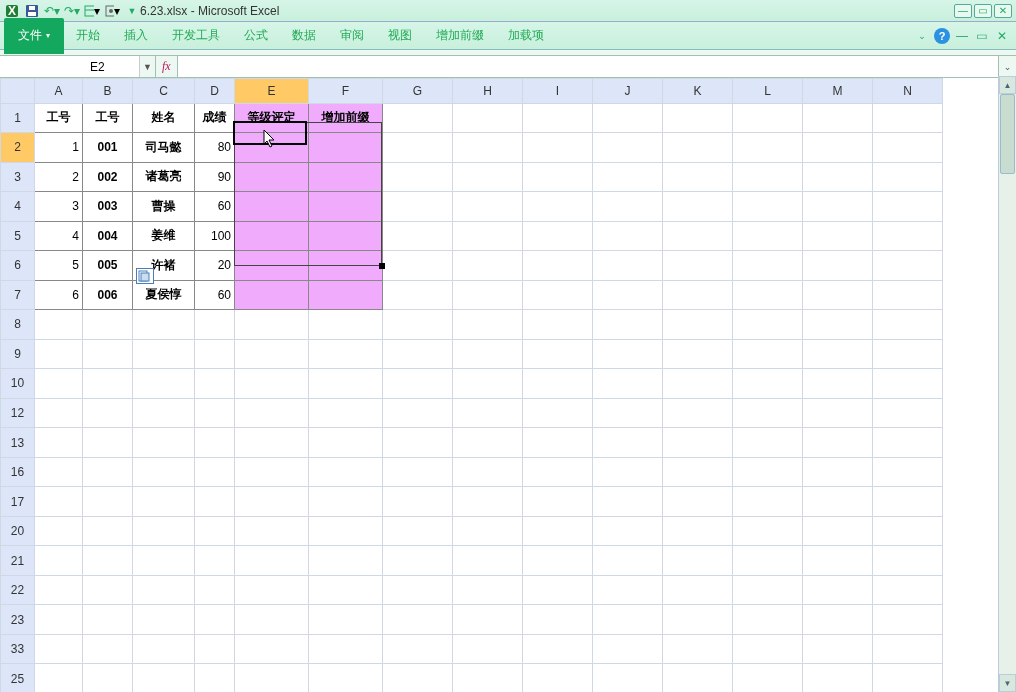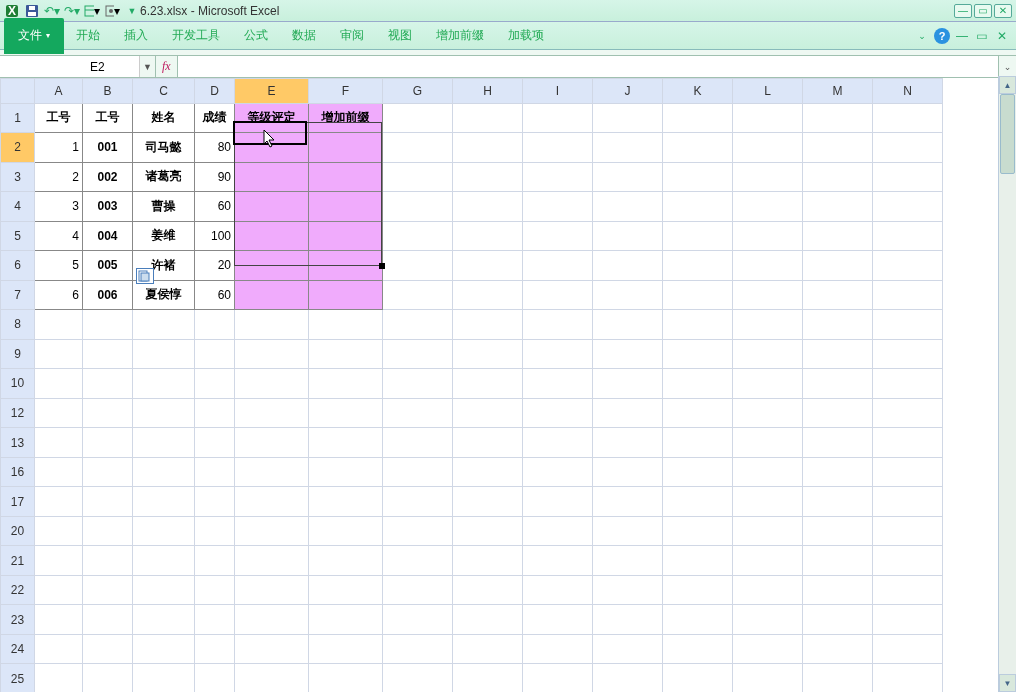--- a/index.html
+++ b/index.html
@@ -486,21 +486,21 @@
           <td class=""></td>
           <td class=""></td>
           <td class=""></td>
           <td class=""></td>
           <td class=""></td>
           <td class=""></td>
           <td class=""></td>
           <td class=""></td>
         </tr>
         <tr>
-          <th class="rowhdr">24</th>
+          <th class="rowhdr">33</th>
           <td class=""></td>
           <td class=""></td>
           <td class=""></td>
           <td class=""></td>
           <td class=""></td>
           <td class=""></td>
           <td class=""></td>
           <td class=""></td>
           <td class=""></td>
           <td class=""></td>

